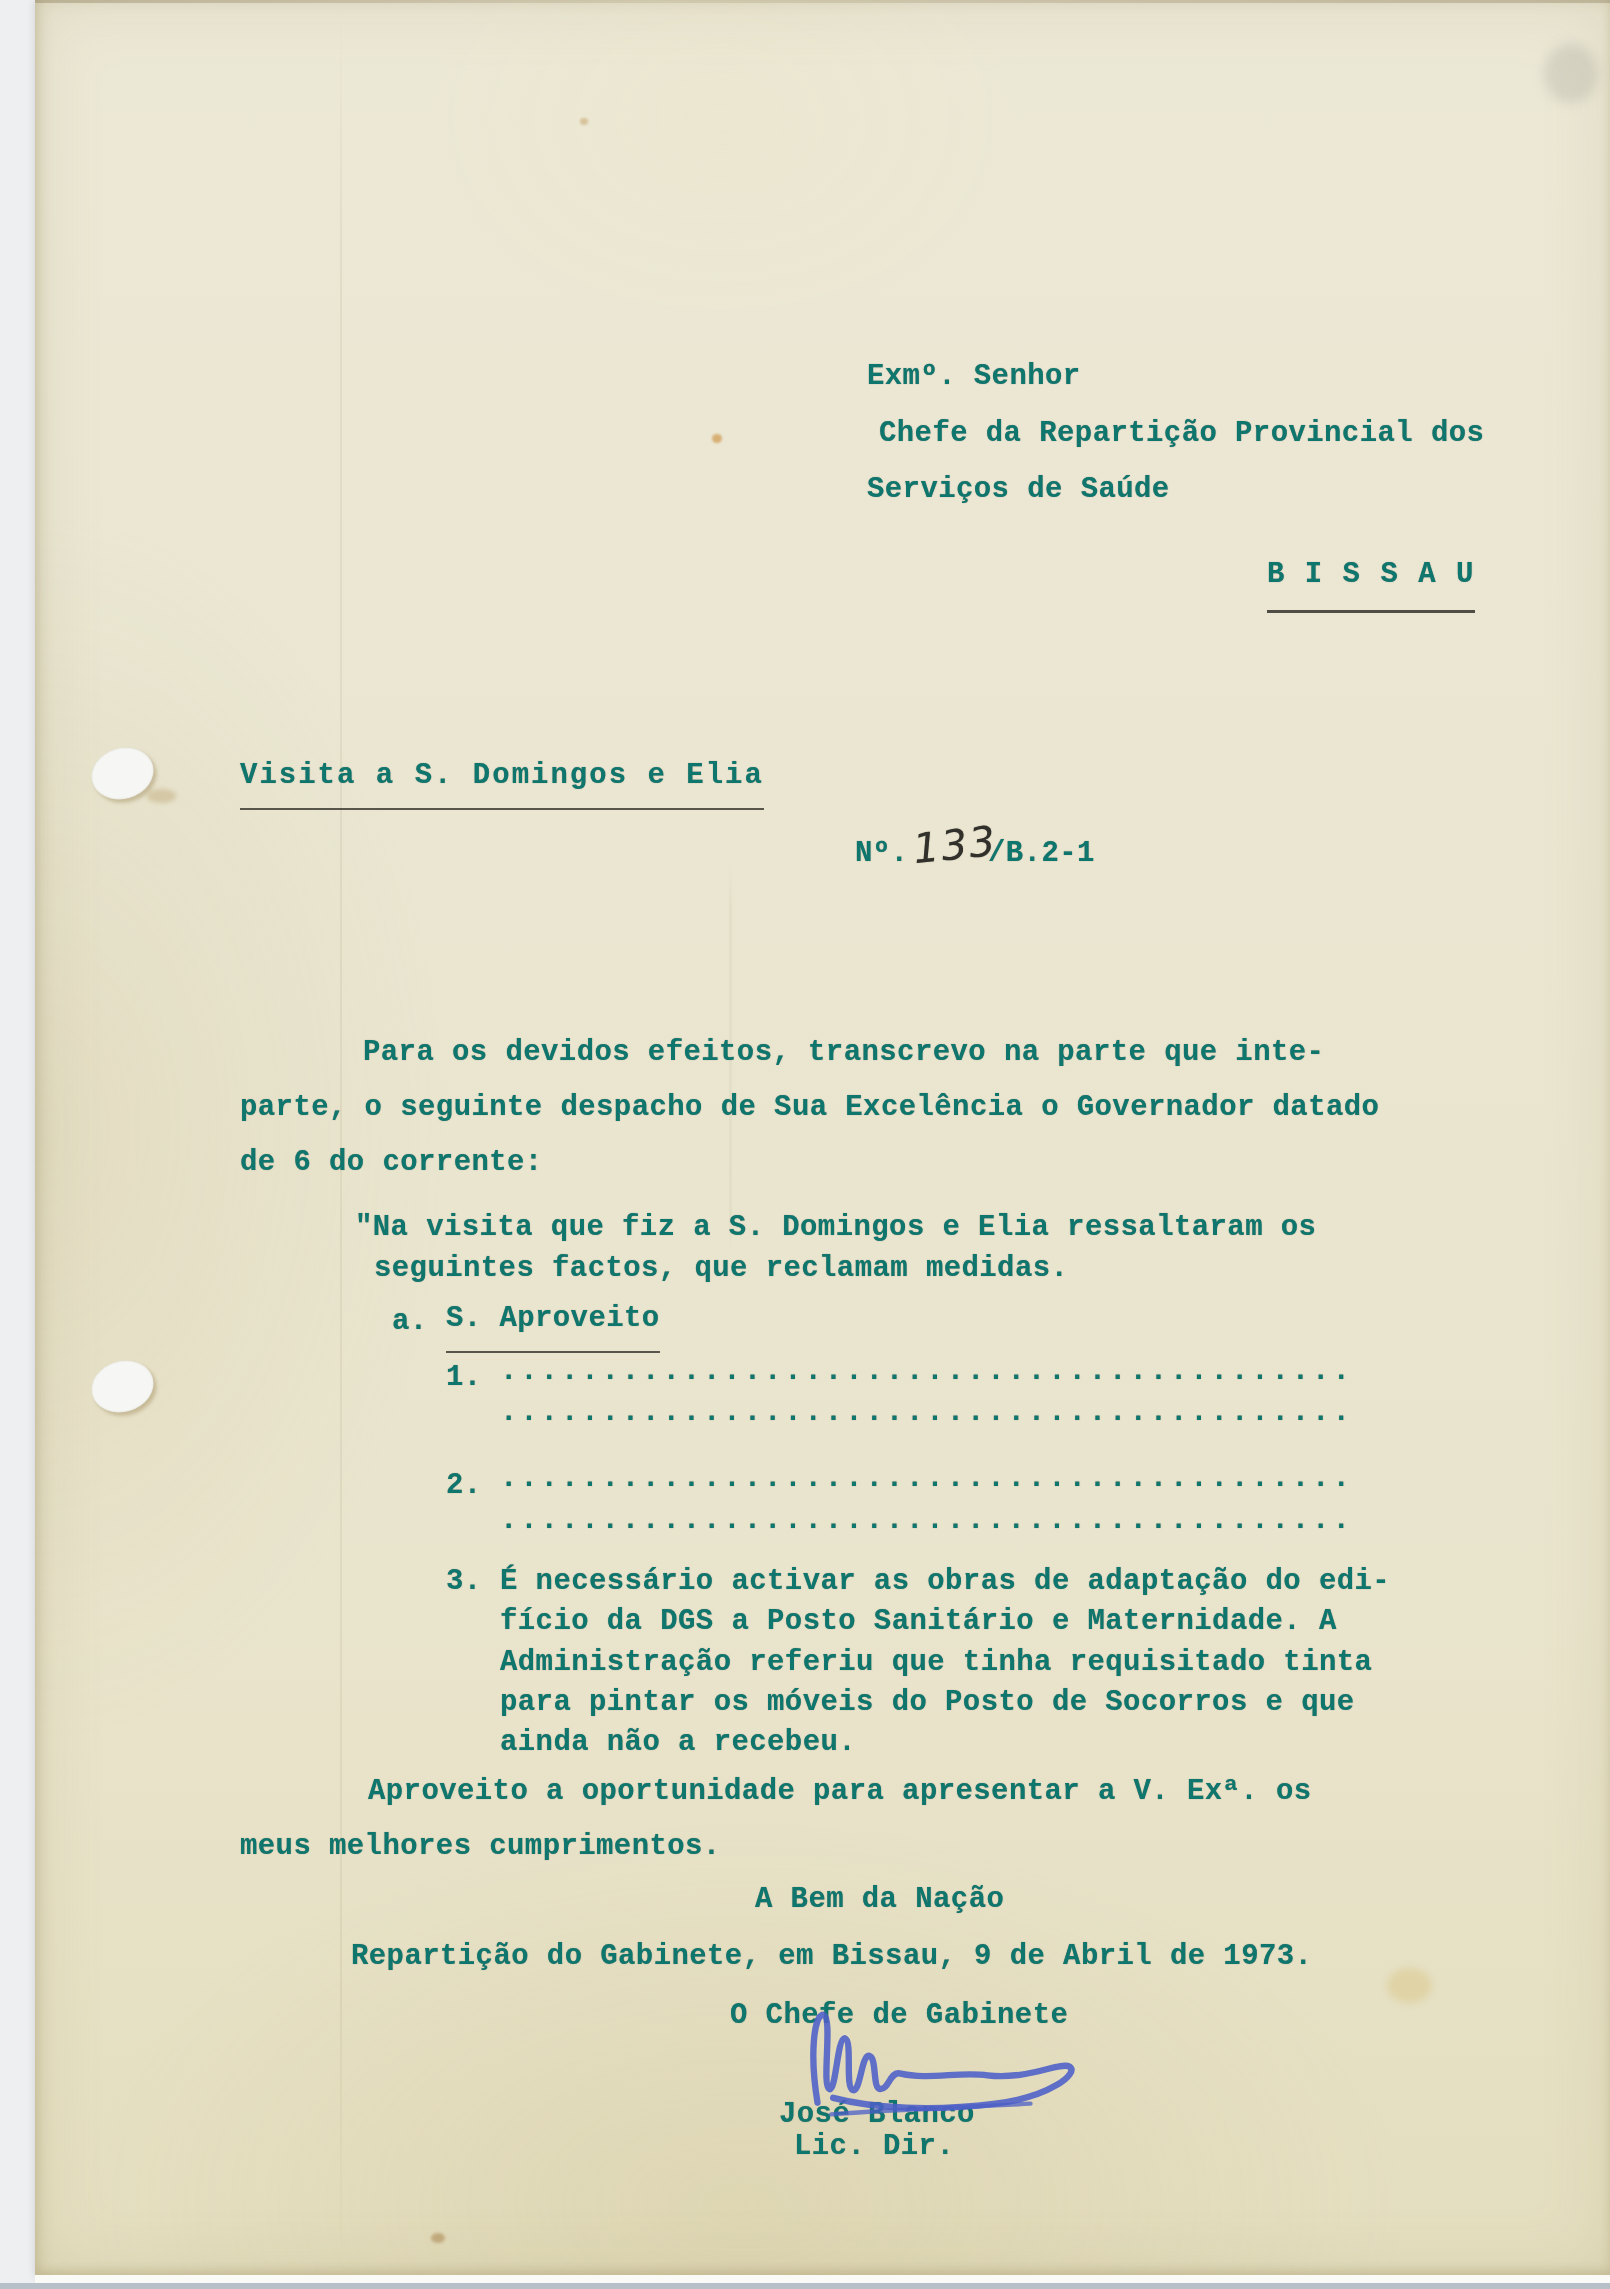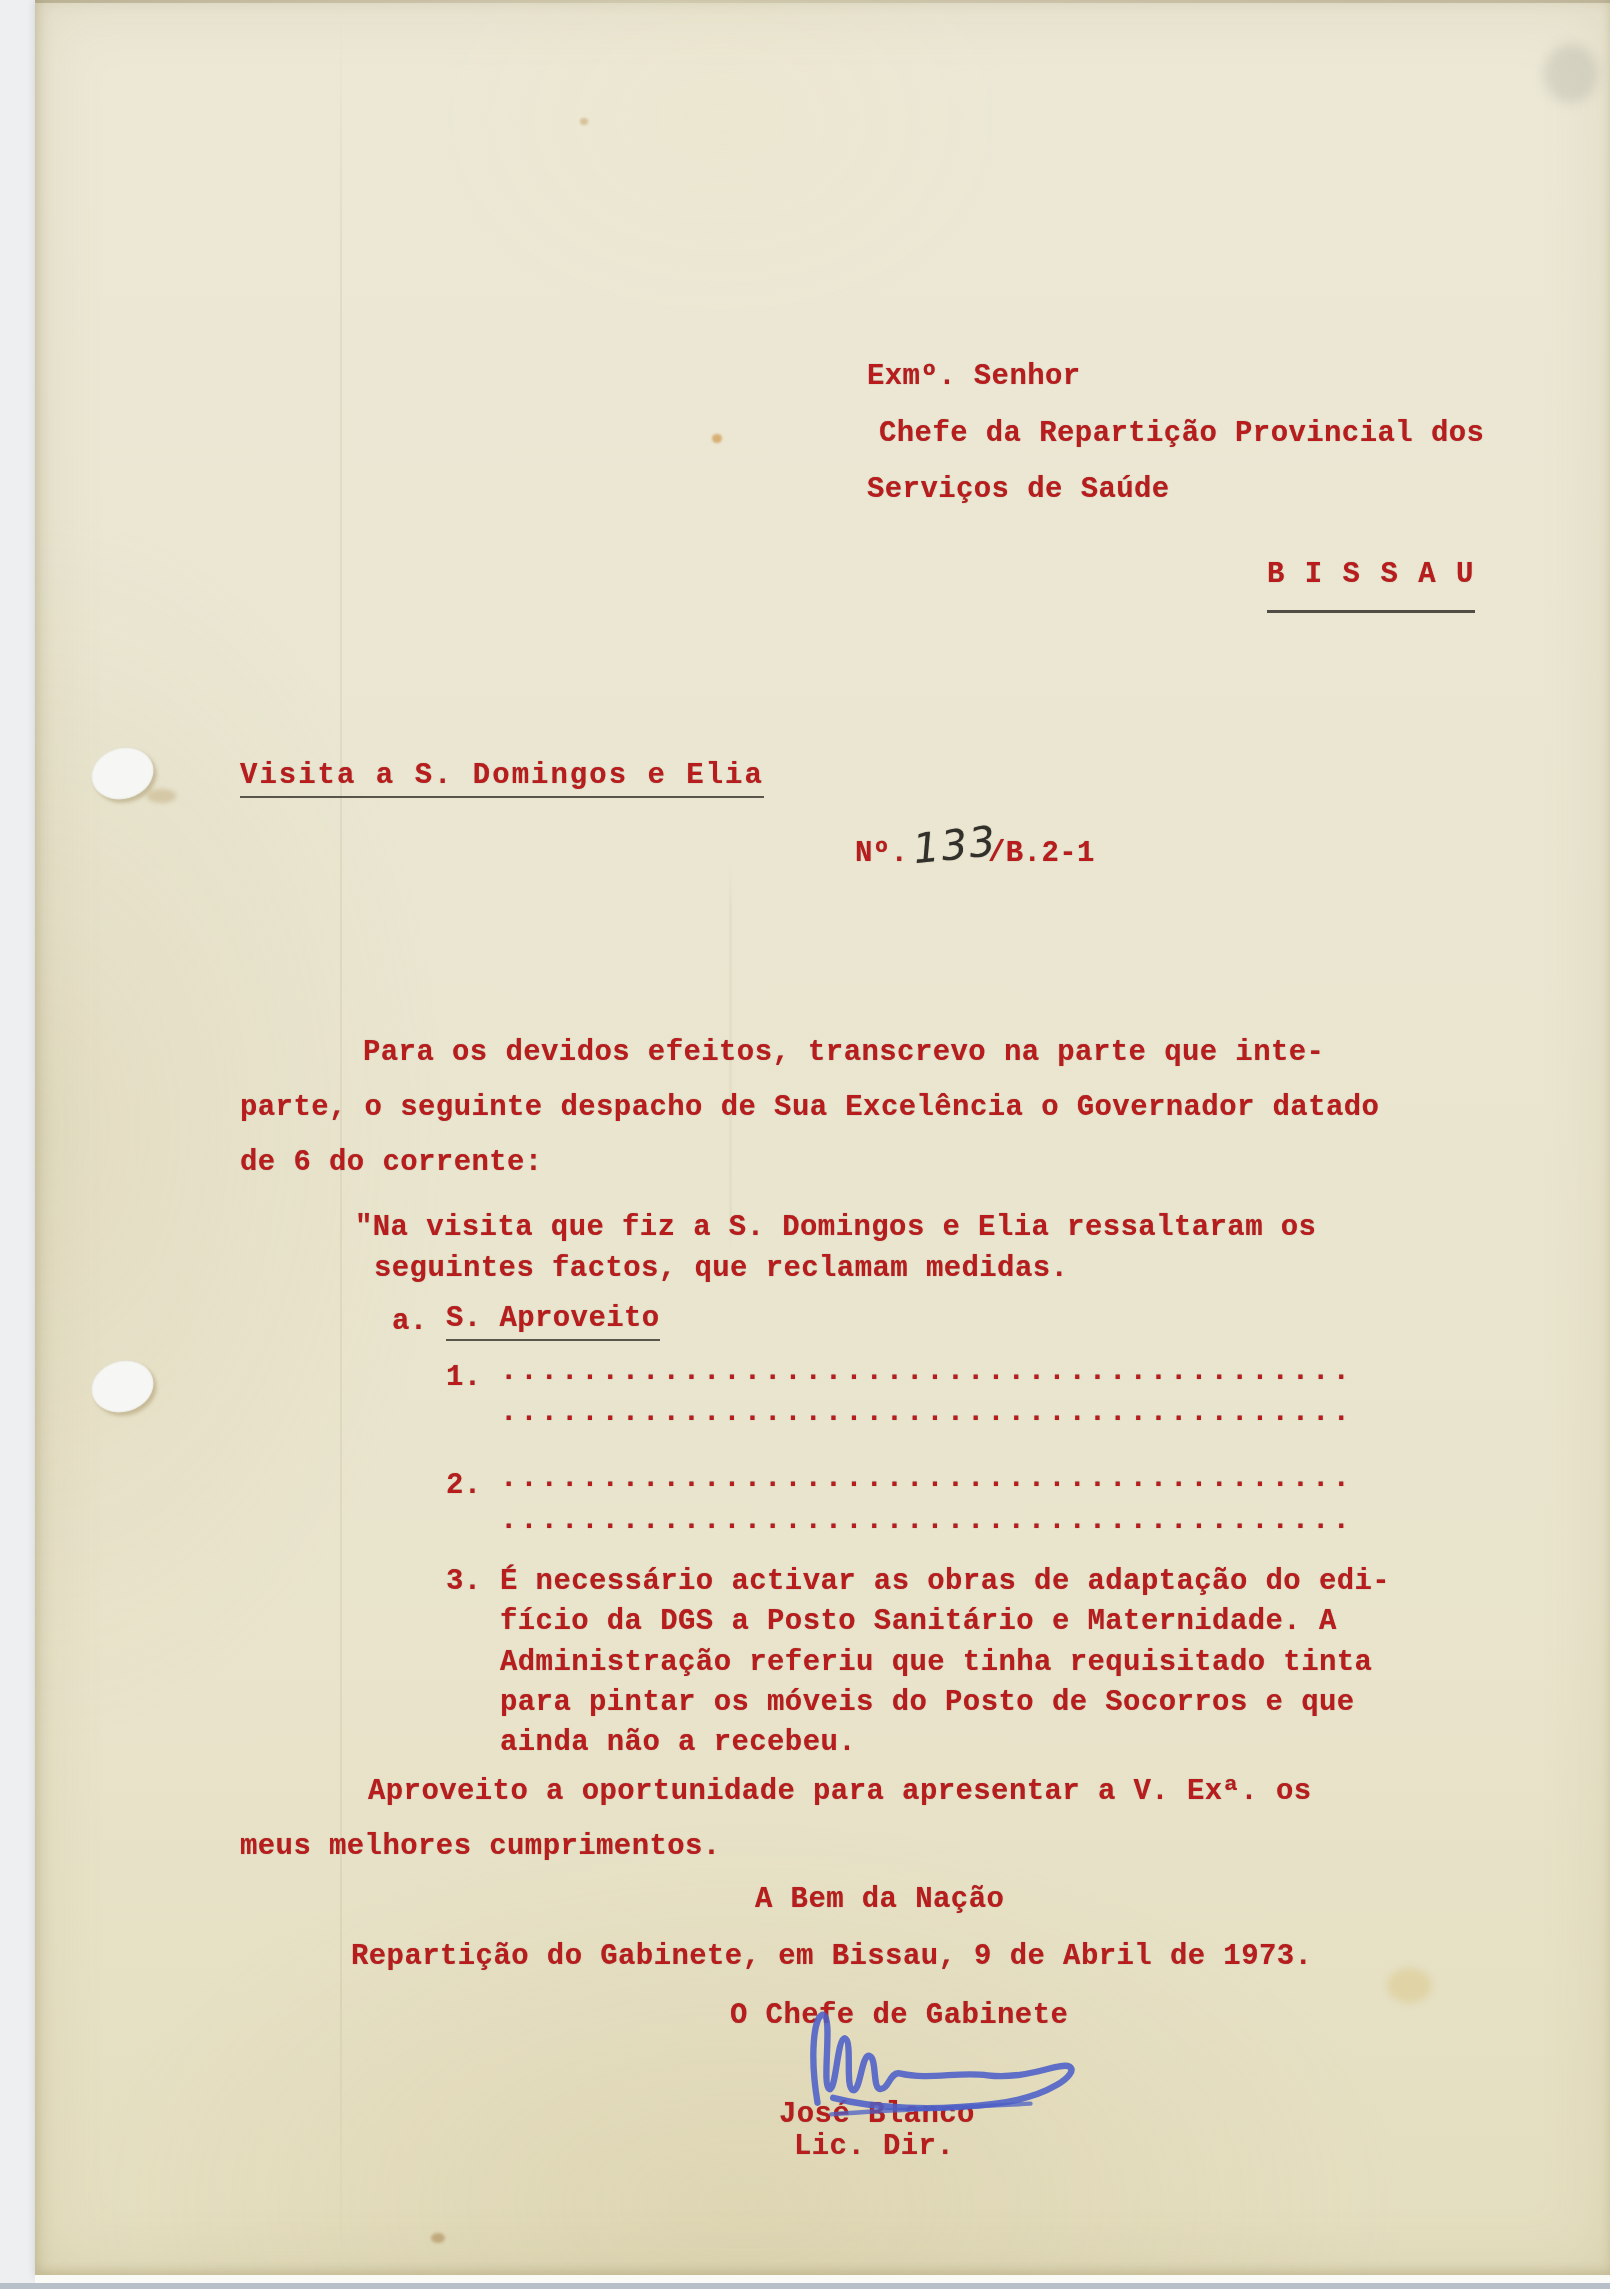--- a/index.html
+++ b/index.html
@@ -28,24 +28,24 @@
   .crease{position:absolute;background:linear-gradient(180deg,rgba(130,115,75,0.0),rgba(130,115,75,0.10) 12%,rgba(130,115,75,0.10) 88%,rgba(130,115,75,0));}
   .hole{
     position:absolute;width:63px;height:51px;border-radius:50%;
     background:#f6f7f4;transform:rotate(-16deg);
     box-shadow:2px 3.9px 3.9px rgba(140,115,60,0.35), inset 0 0 2px rgba(120,100,60,0.25);
   }
   .stain{position:absolute;border-radius:50%;}
   .t{
     position:absolute;white-space:pre;
     font:700 29px "Liberation Mono","DejaVu Sans Mono",monospace;
-    color:#b91c1c;letter-spacing:0.4px;line-height:1.1;
+    color:#0f766e;letter-spacing:0.4px;line-height:1.1;
     text-shadow:0 0 1px rgba(70,66,56,0.55);
   }
-  .ul{border-bottom:2.9px solid rgba(62,60,52,0.85);padding-bottom:4px;}
+  .ul{border-bottom:2.9px solid rgba(62,60,52,0.85);padding-bottom:16px;}
   .bissau{letter-spacing:1.5px;border-bottom:3.9px solid rgba(62,60,52,0.9);padding-bottom:19px;}
   .subject{letter-spacing:2px;}
   .dots{letter-spacing:2.9px;}
   .hand{
     position:absolute;
     font:400 41px "DejaVu Sans",sans-serif;font-style:italic;
     color:#32302a;transform:rotate(-6deg);letter-spacing:2px;
     text-shadow:0 0 1px rgba(50,48,42,0.5);
   }
   .sig{position:absolute;}

